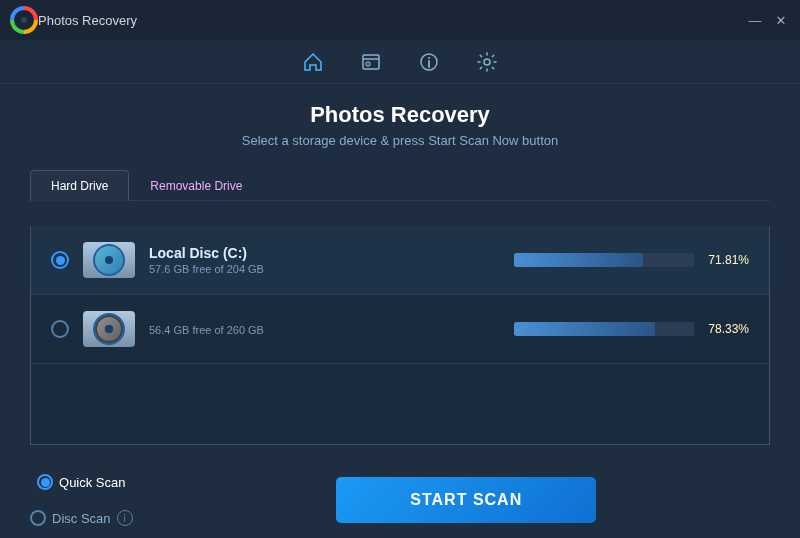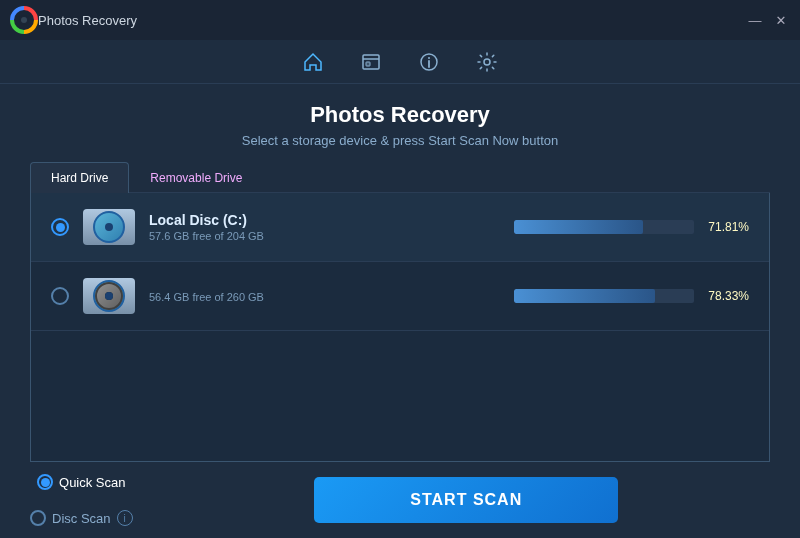--- a/index.html
+++ b/index.html
@@ -84,21 +84,21 @@
       color: #ffffff;
       margin-bottom: 5px;
     }
     .header-section p {
       font-size: 13px;
       color: #8aaccc;
     }
 
     
     .tabs-container {
-      margin: 0 30px;
+      margin: 8px 30px;
       display: flex;
       border-bottom: 1px solid #2a3d55;
     }
     .tab {
       padding: 8px 20px;
       font-size: 12px;
       cursor: pointer;
       border: 1px solid transparent;
       border-bottom: none;
       border-radius: 4px 4px 0 0;
@@ -108,21 +108,21 @@
     }
     .tab.active {
       background: #243347;
       border-color: #3a5570;
       border-bottom-color: #243347;
       color: #ffffff;
     }
 
     
     .drives-section {
-      margin: 0 30px;
+      margin: 17px 30px;
       border: 1px solid #3a5570;
       border-top: none;
       background: #1b2b3e;
       flex: 1;
       overflow-y: auto;
     }
 
     .drive-item {
       display: flex;
       align-items: center;
@@ -238,21 +238,21 @@
     .start-scan-btn button {
       background: linear-gradient(135deg, #1a9af5, #1070d0);
       border: none;
       color: #fff;
       font-size: 16px;
       font-weight: 700;
       letter-spacing: 1px;
       padding: 14px 60px;
       border-radius: 5px;
       cursor: pointer;
-      width: 304px;
+      width: 260px;
     }
 
     
     .hdd-icon {
       width: 52px;
       height: 36px;
       background: linear-gradient(180deg, #b0c8e0 0%, #7890a8 100%);
       border-radius: 4px;
       position: relative;
       display: flex;

